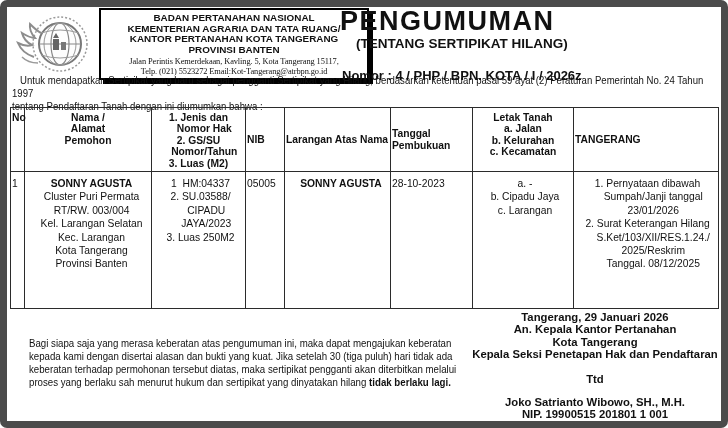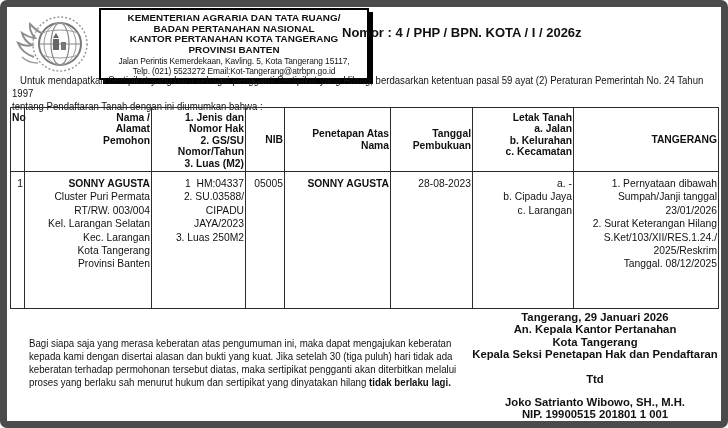--- a/index.html
+++ b/index.html
@@ -4,35 +4,35 @@
 <style>
   html,body{margin:0;padding:0;background:#ffffff;}
   body{width:728px;height:428px;font-family:"Liberation Sans",sans-serif;color:#111;}
   .page{width:728px;height:428px;box-sizing:border-box;background:#4b4b4b;padding:7px;border-radius:7px;}
   .inner{position:relative;width:100%;height:100%;background:#fff;overflow:hidden;}
   .ml{white-space:pre-wrap;}
   
   .logo{position:absolute;left:7px;top:4px;width:84px;height:66px;}
   .agency-box{position:absolute;left:92px;top:1px;width:270px;box-sizing:border-box;border:2px solid #000;box-shadow:4px 4px 0 #000;background:#fff;text-align:center;padding:3px 4px 2px;}
   .agency-line{font-weight:bold;font-size:9.9px;line-height:10.6px;letter-spacing:0;}
-  .agency-addr{font-size:8.4px;line-height:9.3px;margin-top:2px;letter-spacing:-0.1px;}
+  .agency-addr{font-size:8.4px;line-height:9.3px;margin-top:2px;letter-spacing:-0.1px;font-family:Liberation Serif, serif;}
   .title-block{position:absolute;left:333px;top:1px;width:380px;}
   .doc-title{font-size:27px;line-height:27px;font-weight:900;letter-spacing:1.5px;}
   .doc-subtitle{font-size:13.5px;line-height:15px;font-weight:bold;margin-left:16px;margin-top:1px;}
   .doc-number{font-size:13px;line-height:14px;font-weight:bold;margin-left:2px;margin-top:18px;}
   
   .intro{position:absolute;left:5px;top:68px;width:760px;margin:0;font-size:10.3px;line-height:12.8px;transform:scaleX(.93);transform-origin:top left;}
   
   table.announce{position:absolute;left:3px;top:100px;border-collapse:collapse;table-layout:fixed;width:708px;}
   table.announce th,table.announce td{border:1px solid #2b2b2b;font-size:10.3px;box-sizing:border-box;}
   table.announce th{font-weight:bold;line-height:11.4px;vertical-align:middle;padding:2px 1px;}
   table.announce th.vt{vertical-align:top;padding-top:4px;}
   table.announce td{vertical-align:top;line-height:13.4px;padding-top:5px;padding-bottom:2px;}
   tr.hdr{height:56px;} tr.datarow{height:137px;}
-  .c{text-align:right;margin-left:47px;} .l{text-align:right;}
+  .c{text-align:left;margin-left:47px;} .l{text-align:center;}
   .pl8{padding-left:8px;} .pl5{padding-left:5px;margin-left:18px;} .pl4{padding-left:4px;} .pl18{padding-left:18px;} .pl20{padding-left:20px;}
   .bold{font-weight:bold;}
   
   .closing{position:absolute;left:22px;top:331px;width:475px;margin:0;font-size:10.3px;line-height:12.9px;transform:scaleX(.94);transform-origin:top left;}
   .signature{position:absolute;left:438px;top:304px;width:300px;text-align:center;font-weight:bold;font-size:11.3px;line-height:12.4px;}
   .sig-ttd{margin-top:12px;}
   .sig-name{margin-top:11px;}
 </style>
 </head>
 <body>
@@ -49,29 +49,31 @@
       <path d="M27 22 Q46 16 65 22" fill="none" stroke="#999" stroke-width="1"></path>
       <path d="M27 44 Q46 50 65 44" fill="none" stroke="#999" stroke-width="1"></path>
       <rect x="39" y="28" width="6" height="11" fill="#666"></rect>
       <rect x="47" y="31" width="5" height="8" fill="#777"></rect>
       <path d="M42 22 l3 5 h-6 z" fill="#666"></path>
       <path d="M20 46 Q8 42 4 32 Q12 36 18 34 Q10 30 8 22 Q16 27 21 27 Q15 20 16 13 Q23 20 27 22" fill="none" stroke="#8d8d8d" stroke-width="2"></path>
       <path d="M24 52 Q14 52 8 46" fill="none" stroke="#9a9a9a" stroke-width="1.5"></path>
     </svg>
 
     <div class="agency-box">
+      <div class="agency-line">BADAN PERTANAHAN NASIONAL</div>
       <div class="agency-line">KEMENTERIAN AGRARIA DAN TATA RUANG/</div>
-      <div class="agency-line">BADAN PERTANAHAN NASIONAL</div>
       <div class="agency-line">KANTOR PERTANAHAN KOTA TANGERANG</div>
       <div class="agency-line">PROVINSI BANTEN</div>
       <div class="agency-addr ml">Jalan Perintis Kemerdekaan, Kavling. 5, Kota Tangerang 15117,
 Telp. (021) 5523272 Email:Kot-Tangerang@atrbpn.go.id</div>
     </div>
 
     <div class="title-block">
+      <div class="doc-title">PENGUMUMAN</div>
+      <div class="doc-subtitle">(TENTANG SERTIPIKAT HILANG)</div>
       <div class="doc-number">Nomor : 4 / PHP / BPN. KOTA / I / 2026z</div>
     </div>
 
     <p class="intro ml">   Untuk mendapatkan Sertipikat yang baru sebagai pengganti Sertipikat yang Hilang, berdasarkan ketentuan pasal 59 ayat (2) Peraturan Pemerintah No. 24 Tahun 1997
 tentang Pendaftaran Tanah dengan ini diumumkan bahwa :</p>
 
     <table class="announce">
       <colgroup>
         <col style="width:14px">
           <col style="width:127px">
@@ -87,21 +89,21 @@
         <th class="c vt ml">No</th>
         <th class="l vt pl20 ml">Nama /
 Alamat
 Pemohon</th>
         <th class="l vt pl18 ml">1. Jenis dan
     Nomor Hak
 2. GS/SU
     Nomor/Tahun
 3. Luas (M2)</th>
         <th class="c ml">NIB</th>
-        <th class="c ml">Penetapan Atas Nama</th>
+        <th class="c ml">Larangan Atas Nama</th>
         <th class="c ml">Tanggal
 Pembukuan</th>
         <th class="l vt pl8 ml">Letak Tanah
 a. Jalan
 b. Kelurahan
 c. Kecamatan</th>
         <th class="c ml">TANGERANG</th>
       </tr>
       <tr class="datarow">
         <td class="c ml">1</td>
@@ -114,21 +116,21 @@
 Kota Tangerang
 Provinsi Banten</div>
         </td>
         <td class="l pl5 ml">1  HM:04337
 2. SU.03588/
     CIPADU
     JAYA/2023
 3. Luas 250M2</td>
         <td class="c ml">05005</td>
         <td class="l pl8 bold ml">SONNY AGUSTA</td>
-        <td class="c ml">28-08-2023</td>
+        <td class="c ml">28-10-2023</td>
         <td class="l pl5 ml">a. -
 b. Cipadu Jaya
 c. Larangan</td>
         <td class="l pl4 ml">1. Pernyataan dibawah
     Sumpah/Janji tanggal
     23/01/2026
 2. Surat Keterangan Hilang
     S.Ket/103/XII/RES.1.24./
     2025/Reskrim
     Tanggal. 08/12/2025</td>

